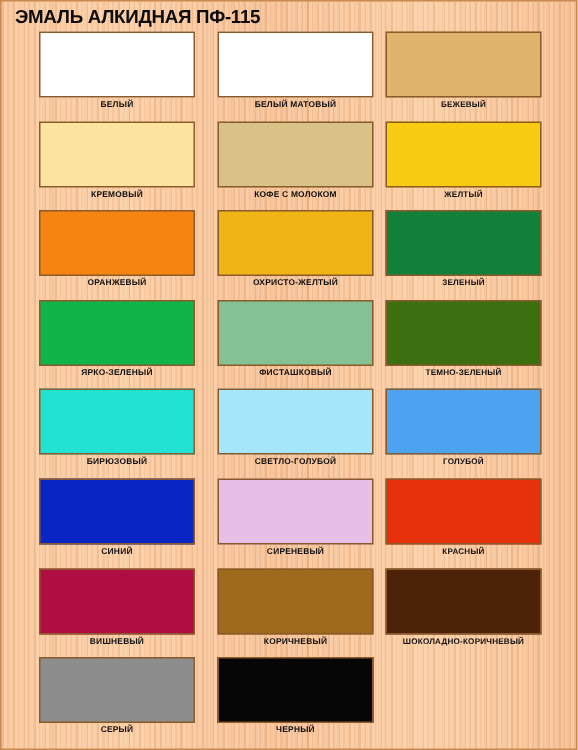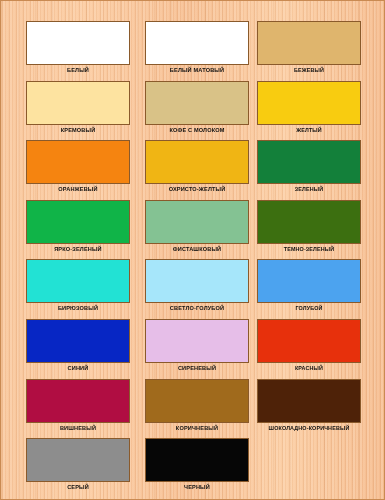--- a/index.html
+++ b/index.html
@@ -93,20 +93,21 @@
     line-height: 8px;
     white-space: nowrap;
   }
   .cell.c2 .swatch-label { font-size: 5.4px; }
 </style>
 </head>
 <body>
 
 <div id="board">
 
+  <div id="title">ЭМАЛЬ АЛКИДНАЯ ПФ-115</div>
 
   <div id="grid">
       <div class="row">
         <div class="cell c0">
           <div class="chip" style="background: rgb(255, 255, 255);"></div>
           <div class="swatch-label">БЕЛЫЙ</div>
         </div>
         <div class="cell c1">
           <div class="chip" style="background: rgb(255, 255, 255);"></div>
           <div class="swatch-label">БЕЛЫЙ МАТОВЫЙ</div>

